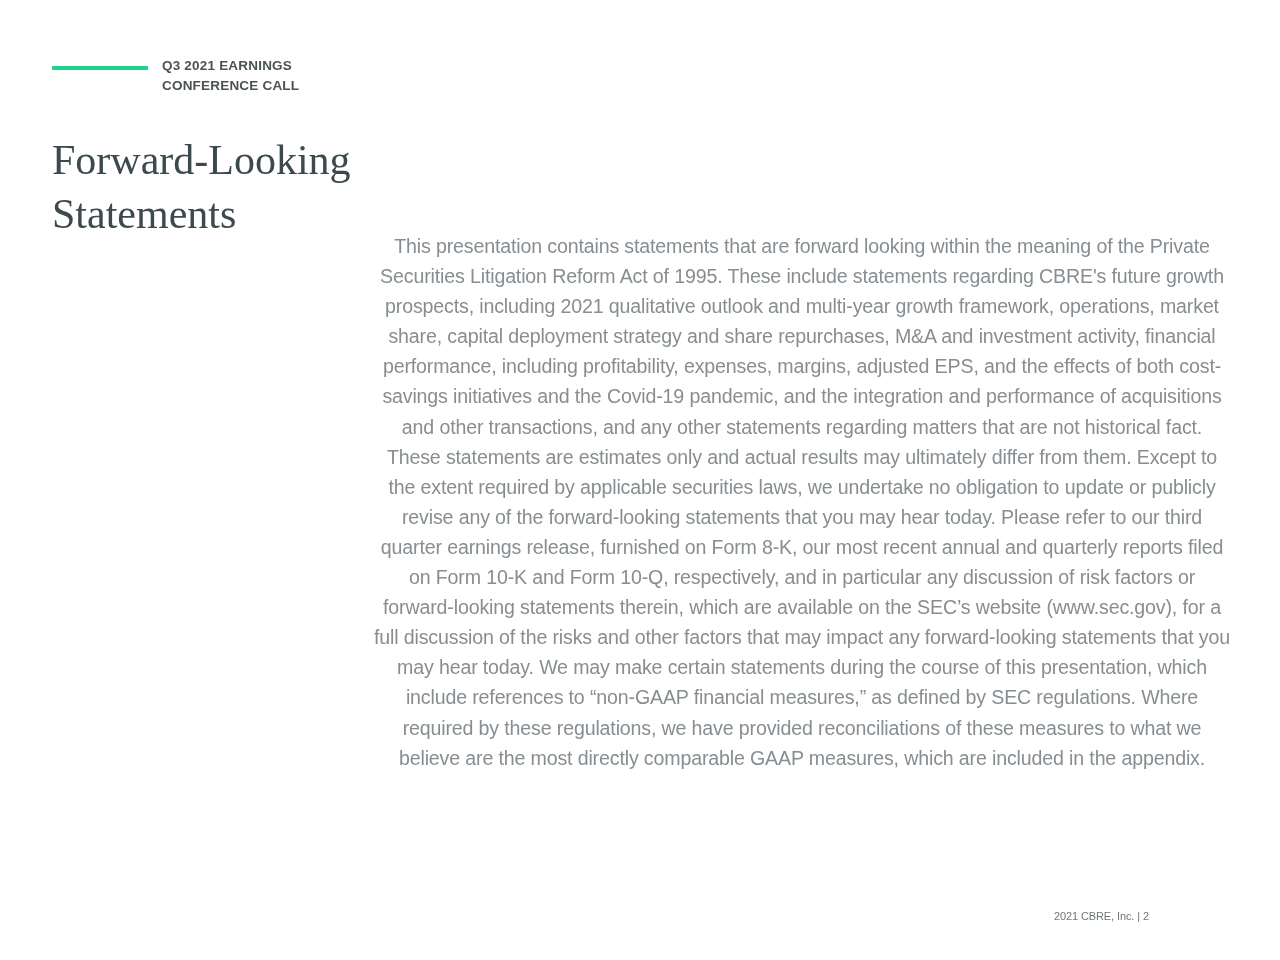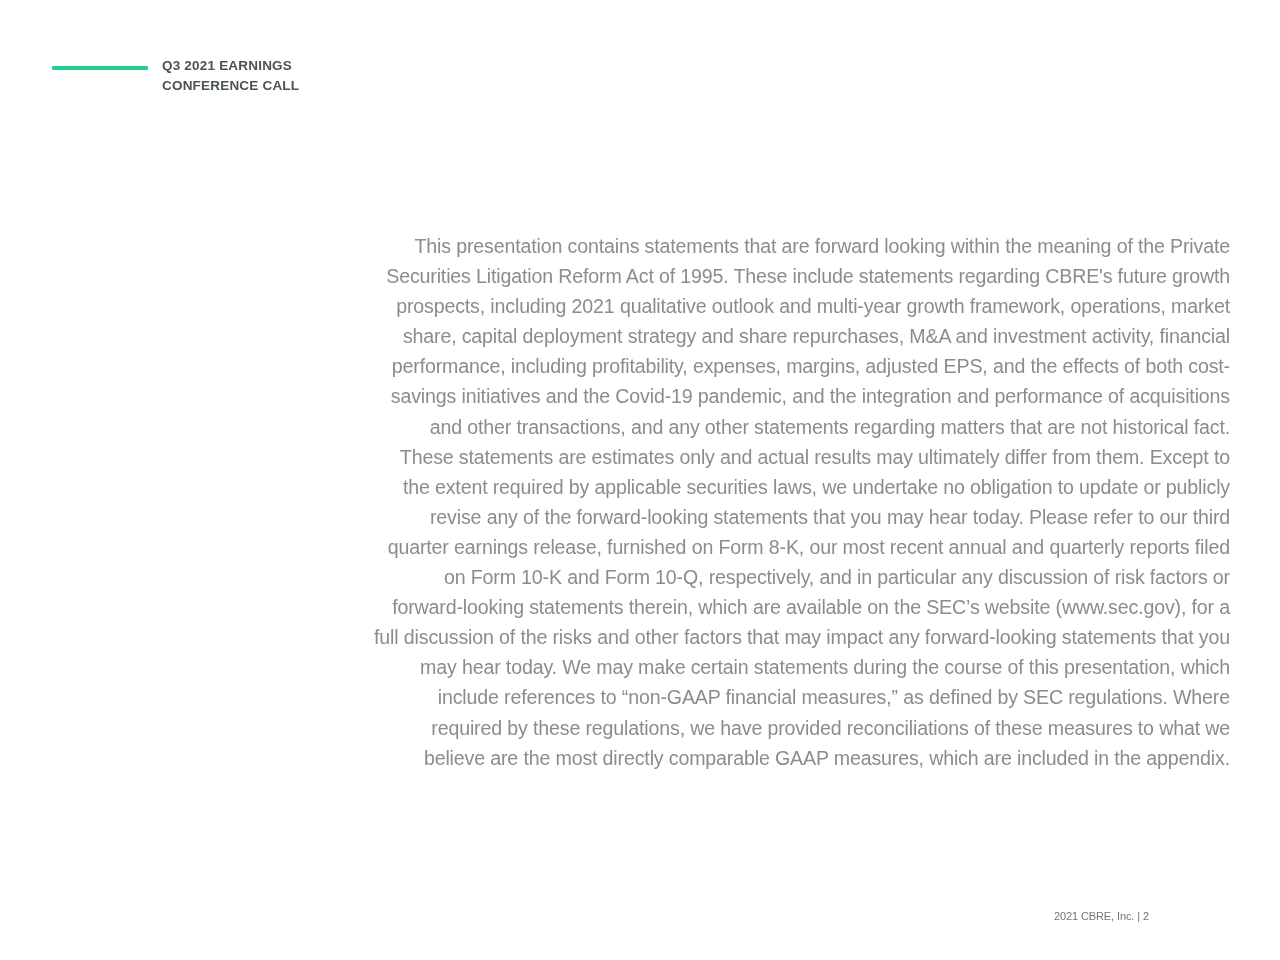--- a/index.html
+++ b/index.html
@@ -68,21 +68,21 @@
   .body-copy {
     position: absolute;
     left: 374px;
     top: 231px;
     width: 856px;
     font-family: "Liberation Sans", sans-serif;
     font-size: 19.6px;
     line-height: 30.1px;
     color: #878d90;
     font-weight: 400;
-    text-align: right;
+    text-align: center;
     letter-spacing: -0.15px;
   }
 
   
   .footer {
     position: absolute;
     right: 52px;
     top: 909px;
     font-family: "Liberation Sans", sans-serif;
     font-size: 11px;
@@ -96,18 +96,20 @@
 <body>
 
 <div class="slide">
 
   <div class="kicker">
     <div class="kicker-rule"></div>
     <div class="kicker-text">Q3 2021 EARNINGS
 CONFERENCE CALL</div>
   </div>
 
+  <div class="page-title">Forward-Looking
+Statements</div>
 
   <div class="body-copy">This presentation contains statements that are forward looking within the meaning of the Private Securities Litigation Reform Act of 1995. These include statements regarding CBRE's future growth prospects, including 2021 qualitative outlook and multi-year growth framework, operations, market share, capital deployment strategy and share repurchases, M&amp;A and investment activity, financial performance, including profitability, expenses, margins, adjusted EPS, and the effects of both cost-savings initiatives and the Covid-19 pandemic, and the integration and performance of acquisitions and other transactions, and any other statements regarding matters that are not historical fact. These statements are estimates only and actual results may ultimately differ from them. Except to the extent required by applicable securities laws, we undertake no obligation to update or publicly revise any of the forward-looking statements that you may hear today. Please refer to our third quarter earnings release, furnished on Form 8-K, our most recent annual and quarterly reports filed on Form 10-K and Form 10-Q, respectively, and in particular any discussion of risk factors or forward-looking statements therein, which are available on the SEC’s website (www.sec.gov), for a full discussion of the risks and other factors that may impact any forward-looking statements that you may hear today. We may make certain statements during the course of this presentation, which include references to “non-GAAP financial measures,” as defined by SEC regulations. Where required by these regulations, we have provided reconciliations of these measures to what we believe are the most directly comparable GAAP measures, which are included in the appendix.</div>
 
   <div class="footer">2021 CBRE, Inc. | 2</div>
 
 </div>
 
 </body></html>

